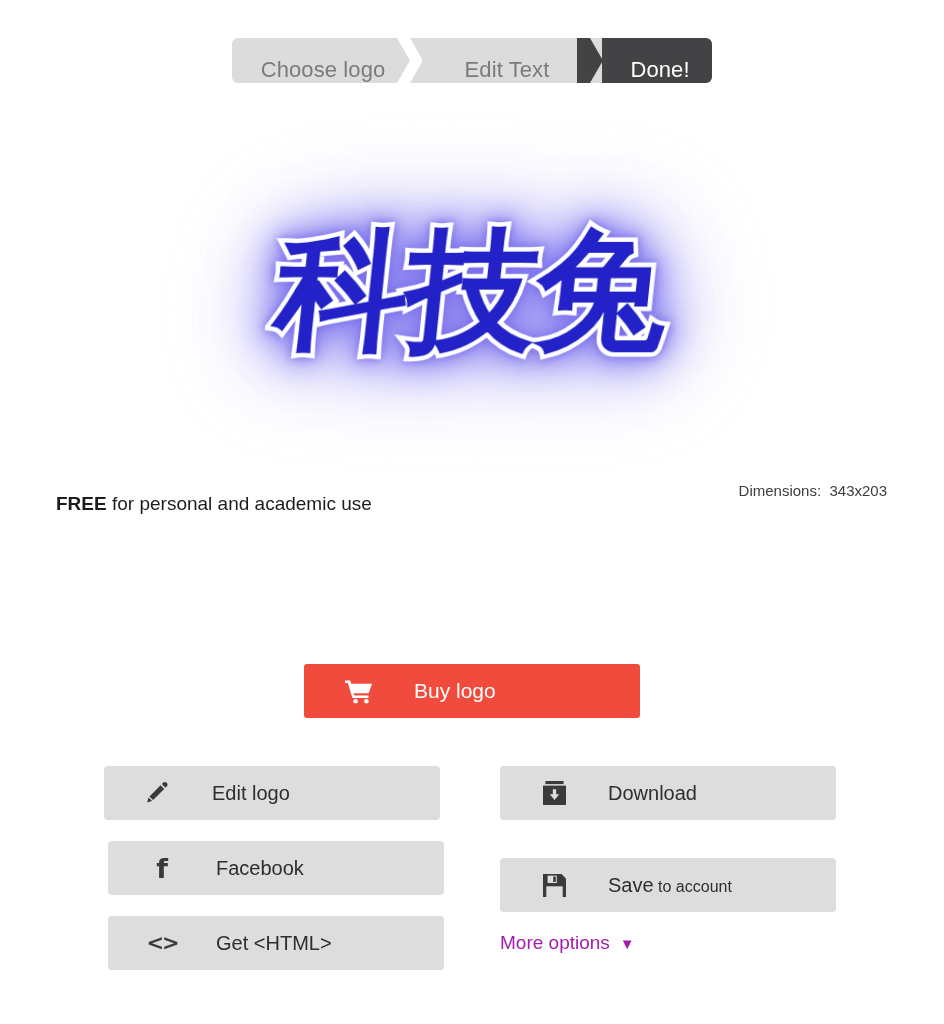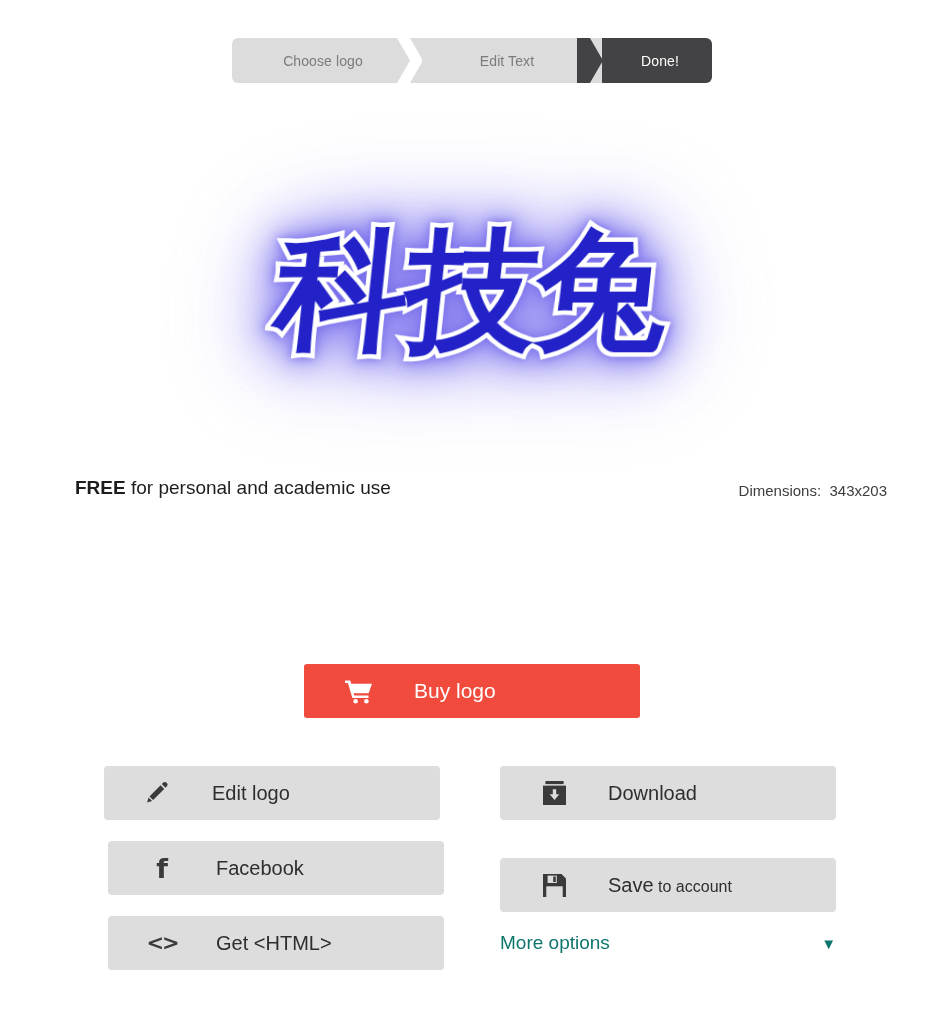--- a/index.html
+++ b/index.html
@@ -24,23 +24,23 @@
     width: 480px;
     height: 45px;
     display: flex;
     border-radius: 6px;
     overflow: hidden;
   }
   .step {
     position: relative;
     height: 45px;
     display: flex;
-    align-items: center;
-    justify-content: center;
-    font-size: 14px;
+    align-items: flex-end;
+    justify-content: center;
+    font-size: 22px;
     letter-spacing: .1px;
     box-sizing: border-box;
   }
   .step-1 { width: 190px; background: #dcdcdc; color: #7b7b7b; padding-right: 8px; }
   .step-2 { width: 180px; background: #dcdcdc; color: #7b7b7b; padding-right: 10px; }
   .step-3 { width: 110px; background: #434244; color: #ffffff; padding-left: 6px; }
 
   
   .step-1::after, .step-2::after {
     content: "";
@@ -88,25 +88,24 @@
       drop-shadow(0 0 14px rgba(120,110,235,.85))
       drop-shadow(0 0 26px rgba(130,120,240,.65))
       drop-shadow(0 0 42px rgba(140,130,245,.45));
     transform: skewX(-6deg);
   }
 
   
   .licence {
     position: absolute;
     left: 56px;
-    top: 474px;
+    top: 490px;
     font-size: 19px;
     line-height: 28px;
     color: #1d1d1d;
-    margin-left: 19px;
   }
   .licence b { font-weight: bold; }
   .licence .line { white-space: nowrap; }
 
   .dimensions {
     position: absolute;
     right: 57px;
     top: 482px;
     font-size: 15px;
     color: #3d3d3d;
@@ -175,23 +174,23 @@
   .pos-save     { left: 500px; top: 858px; }
 
   .more-options {
     position: absolute;
     left: 500px;
     top: 916px;
     width: 336px;
     height: 54px;
     display: flex;
     align-items: center;
-    justify-content: space-between;
+    justify-content: flex-start;
     font-size: 19px;
-    color: #0f766e;
+    color: #a21caf;
     cursor: pointer;
   }
   .more-options .caret { margin-left: 10px; font-size: 15px; }
 
   .glyph-f {
     font-family: "DejaVu Sans", sans-serif;
     font-weight: bold;
     font-size: 27px;
     line-height: 1;
   }

